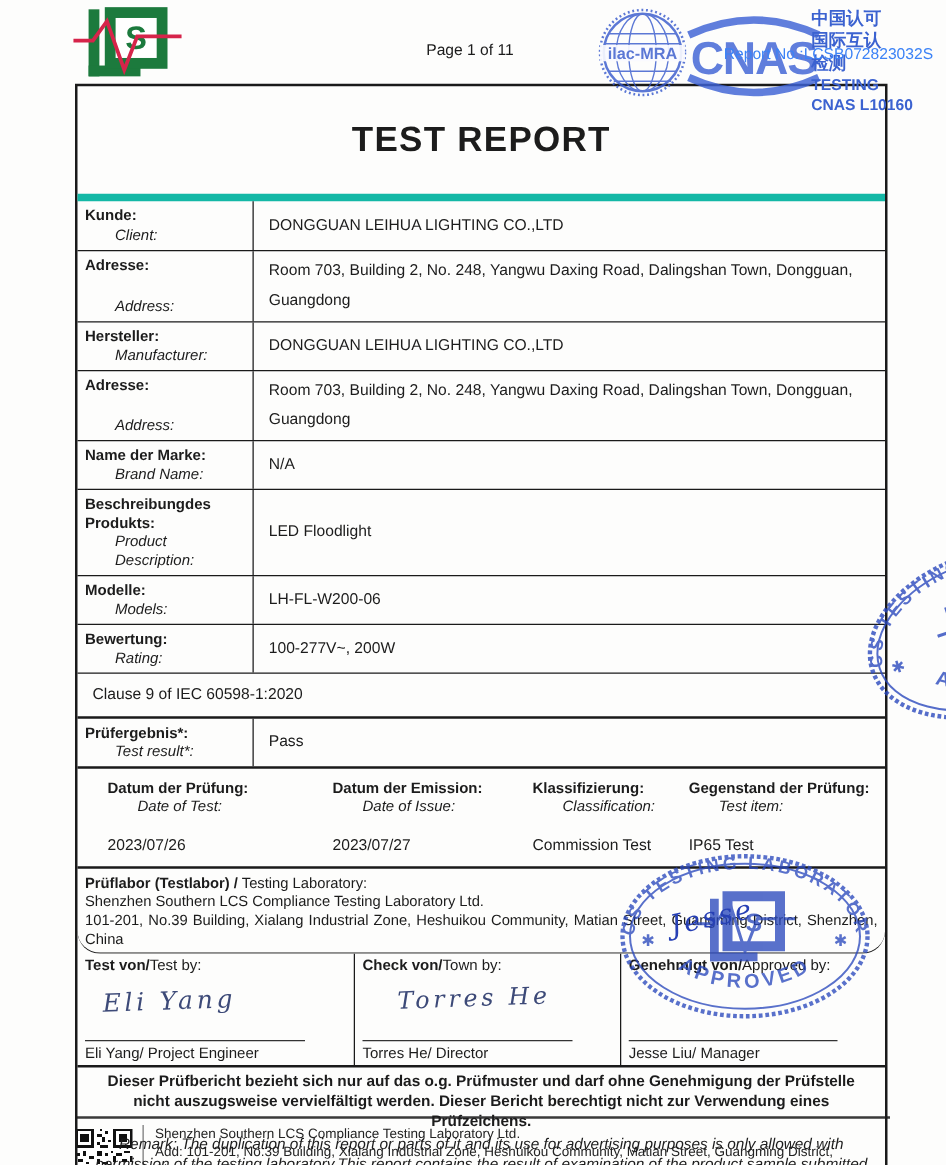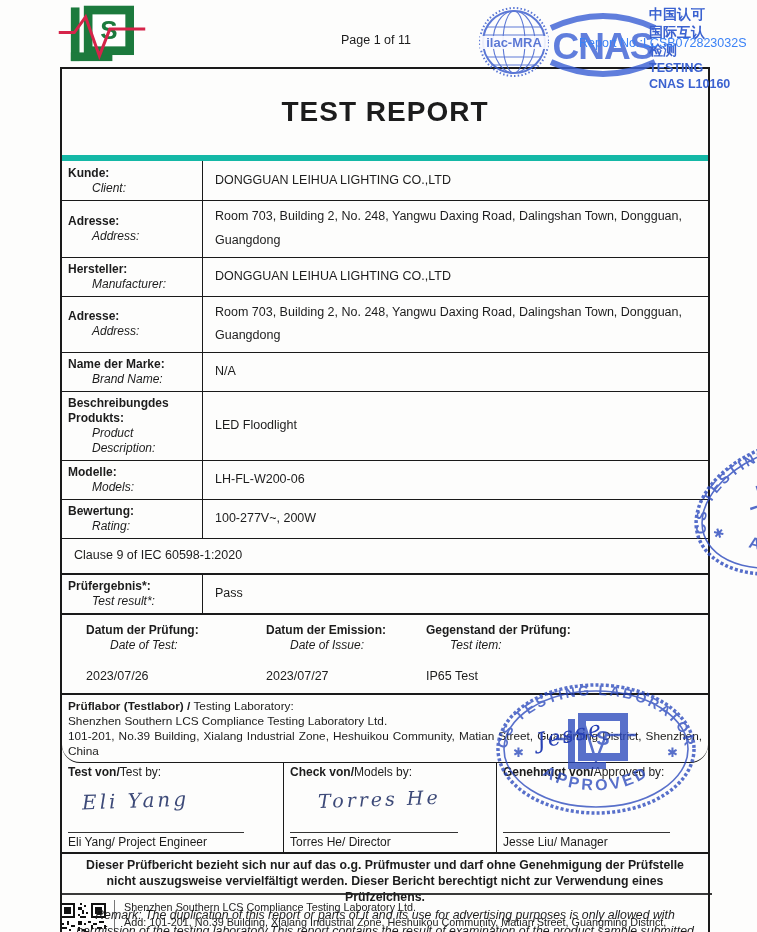--- a/index.html
+++ b/index.html
@@ -16,21 +16,21 @@
   .accred .en{font-size:12.5px;}
   .stamp{z-index:3;}
   
   .main-table{
     left:60px;top:67px;width:650px;border:2px solid #1a1a1a;background:transparent;
     box-sizing:border-box;z-index:2;
   }
   .title-row{height:86px;display:flex;align-items:center;justify-content:center;border-bottom:6px solid #14b8a6;text-align:right;}
   .title-row h1{margin:0;font-size:28px;letter-spacing:1px;}
   .info-row{display:flex;border-bottom:1px solid #1a1a1a;box-sizing:border-box;}
-  .info-label{width:128px;min-width:128px;padding:4px 6px;border-right:1px solid #1a1a1a;display:flex;flex-direction:column;justify-content:center;}
+  .info-label{width:128px;min-width:128px;padding:4px 6px;border-right:1px solid #1a1a1a;display:flex;flex-direction:column;justify-content:space-between;}
   .info-value{flex:1;padding:4px 12px;display:flex;flex-direction:column;justify-content:center;font-size:12.5px;line-height:1.9;}
   .lde{font-weight:bold;font-size:12px;line-height:1.25;}
   .len{font-style:italic;font-size:12px;line-height:1.25;margin-left:24px;}
   .row-result{border-top:2px solid #1a1a1a;border-bottom:2px solid #1a1a1a;}
   .row-above-result{border-bottom:none;}
   
   .dates{padding:8px 6px 10px 24px;border-bottom:2px solid #1a1a1a;}
   .dates .cols{display:flex;}
   .dcol1{width:180px;}.dcol2{width:160px;}.dcol3{width:125px;}.dcol4{flex:1;}
   .dval{font-size:12.5px;margin-top:16px;}
@@ -197,20 +197,25 @@
       <div class="dcol1">
         <div class="lde">Datum der Prüfung:</div>
         <div class="len">Date of Test:</div>
         <div class="dval">2023/07/26</div>
       </div>
       <div class="dcol2">
         <div class="lde">Datum der Emission:</div>
         <div class="len">Date of Issue:</div>
         <div class="dval">2023/07/27</div>
       </div>
+      <div class="dcol3">
+        <div class="lde">Klassifizierung:</div>
+        <div class="len">Classification:</div>
+        <div class="dval">Commission Test</div>
+      </div>
       <div class="dcol4">
         <div class="lde">Gegenstand der Prüfung:</div>
         <div class="len">Test item:</div>
         <div class="dval">IP65 Test</div>
       </div>
     </div>
   </div>
 
   <div class="lab">
     <div><b>Prüflabor (Testlabor) /</b><span> Testing Laboratory:</span></div>
@@ -219,21 +224,21 @@
   </div>
 
   <div class="sigs">
     <div class="sig-cell sig-c1">
       <div class="sig-head"><b>Test von/</b><span>Test by:</span></div>
       <div class="handwriting">Eli Yang</div>
       <div class="sig-line"></div>
       <div class="sig-name">Eli Yang/ Project Engineer</div>
     </div>
     <div class="sig-cell sig-c2">
-      <div class="sig-head"><b>Check von/</b><span>Models by:</span></div>
+      <div class="sig-head"><b>Check von/</b><span>Town by:</span></div>
       <div class="handwriting" style="margin-left:28px;font-size:19px">Torres He</div>
       <div class="sig-line"></div>
       <div class="sig-name">Torres He/ Director</div>
     </div>
     <div class="sig-cell sig-c3">
       <div class="sig-head"><b>Genehmigt von/</b><span>Approved by:</span></div>
       <div class="sig-line"></div>
       <div class="sig-name">Jesse Liu/ Manager</div>
     </div>
   </div>

